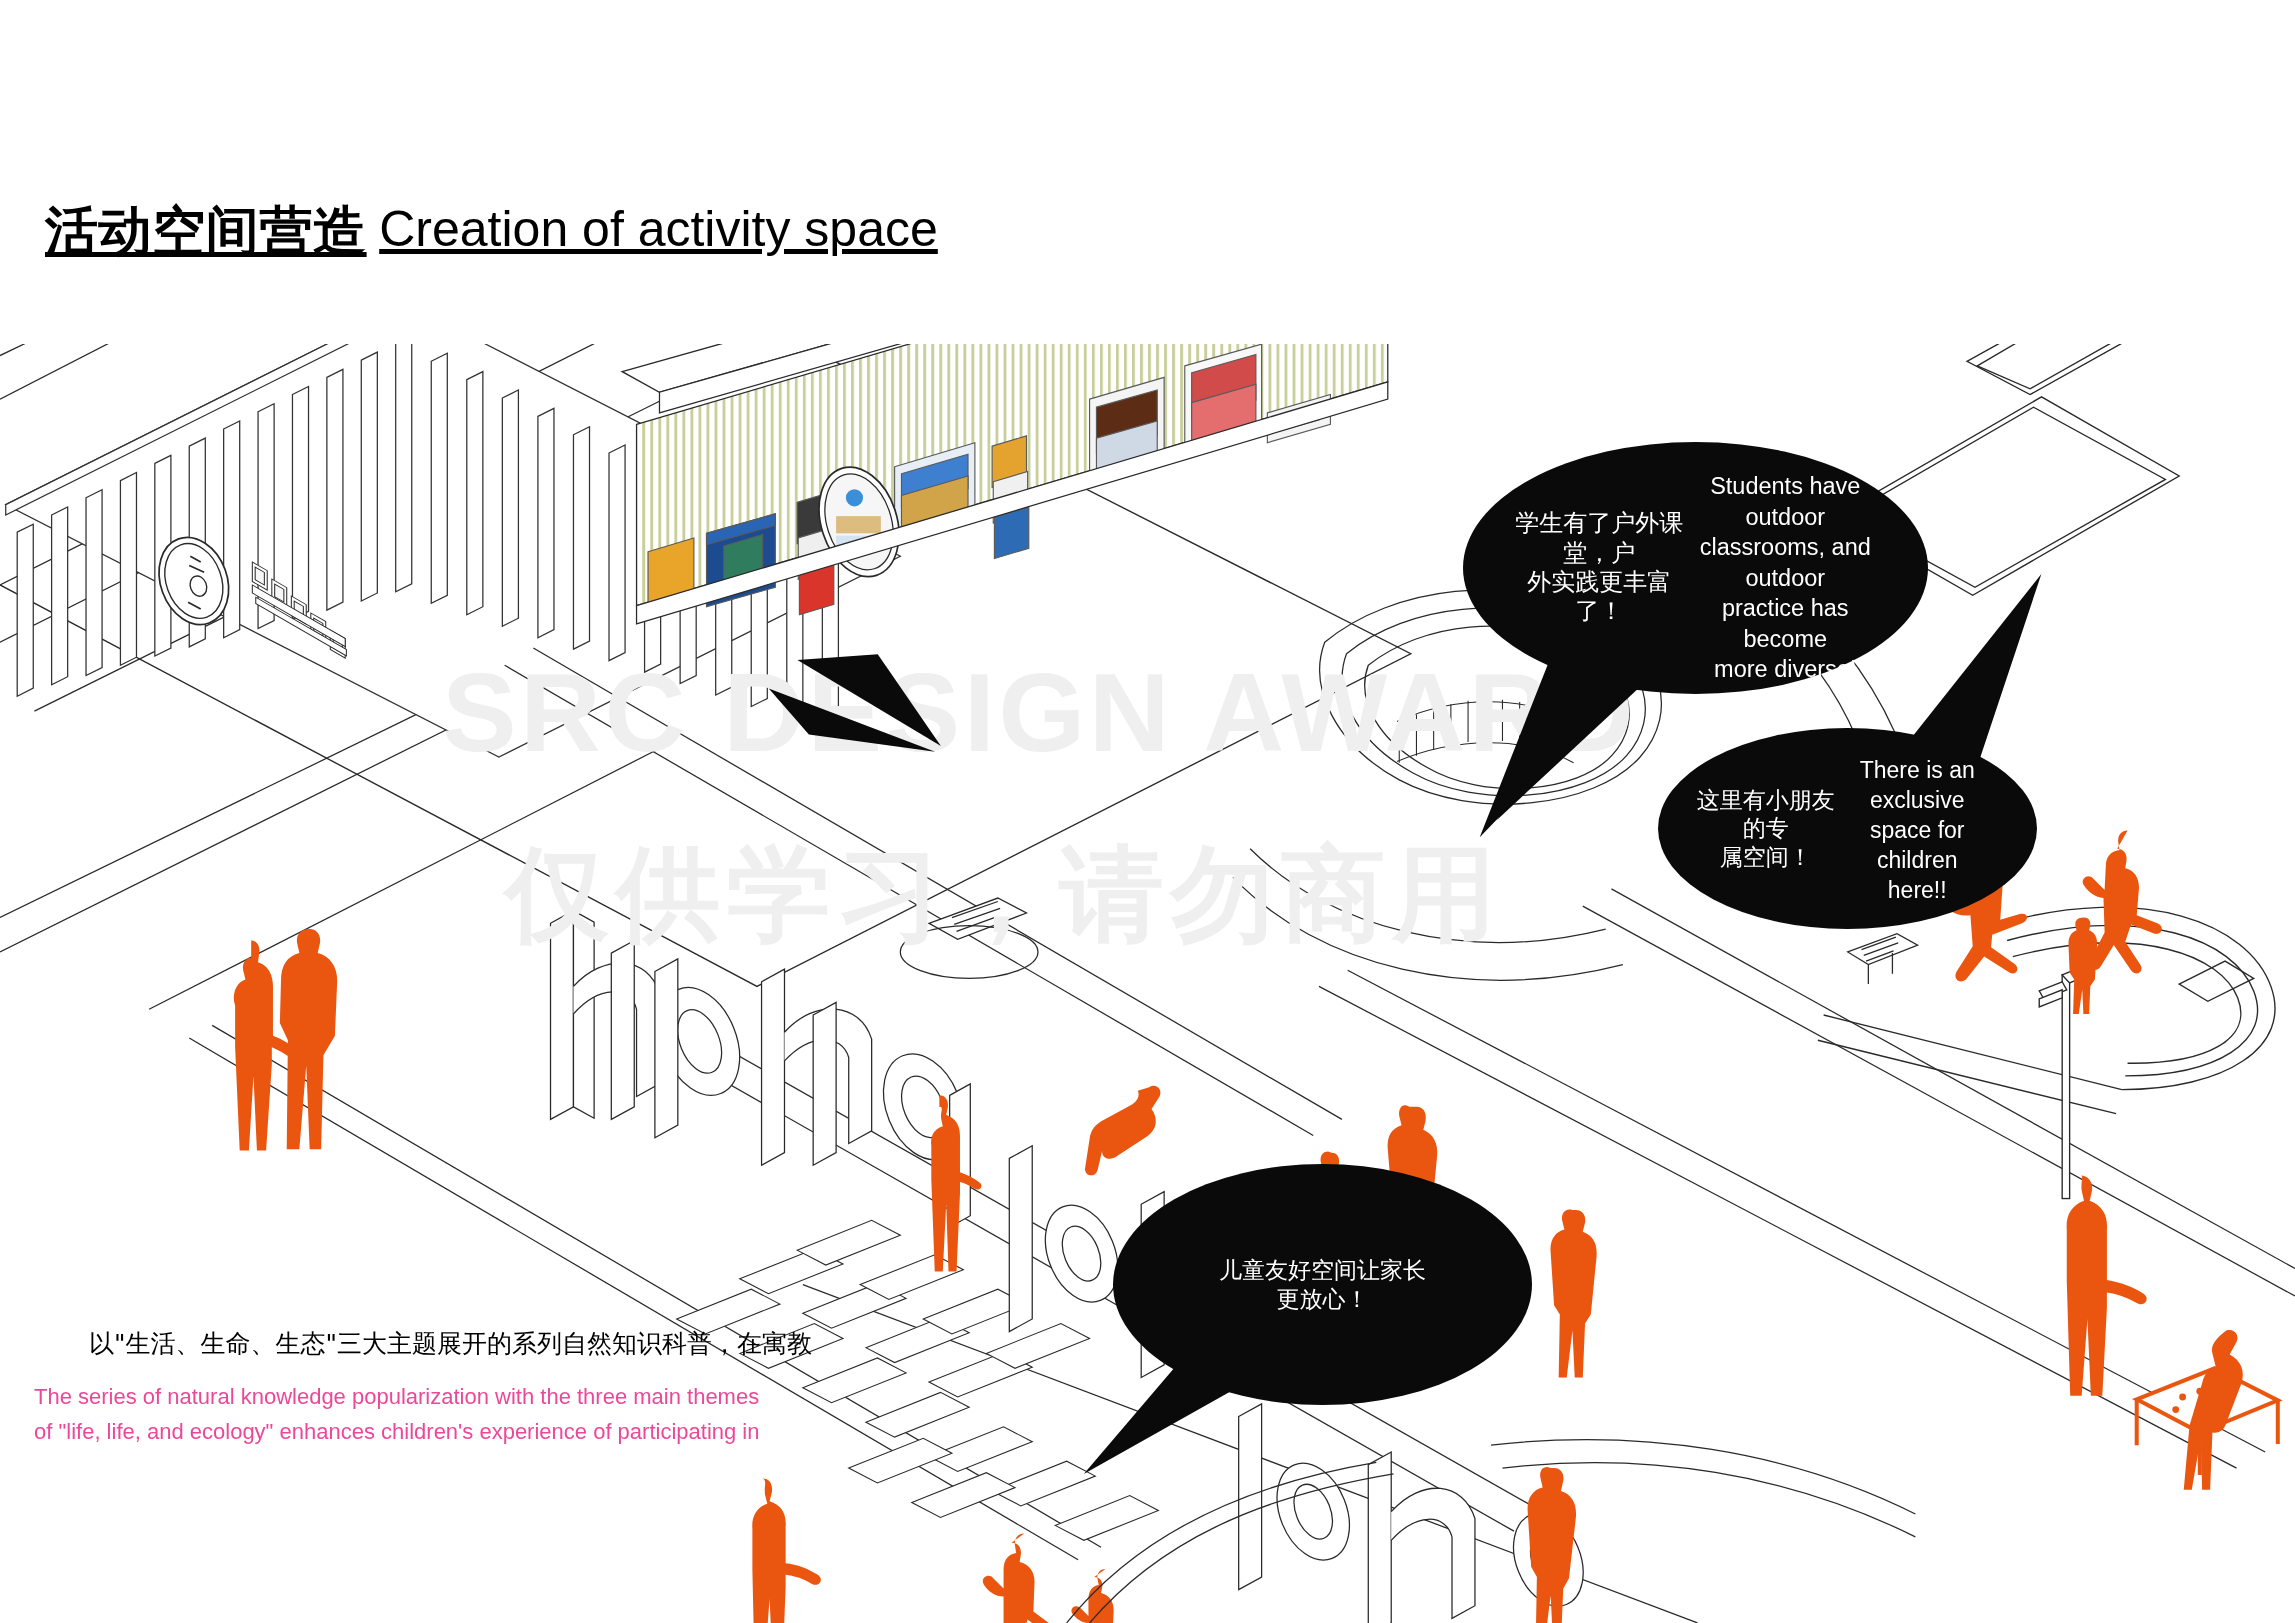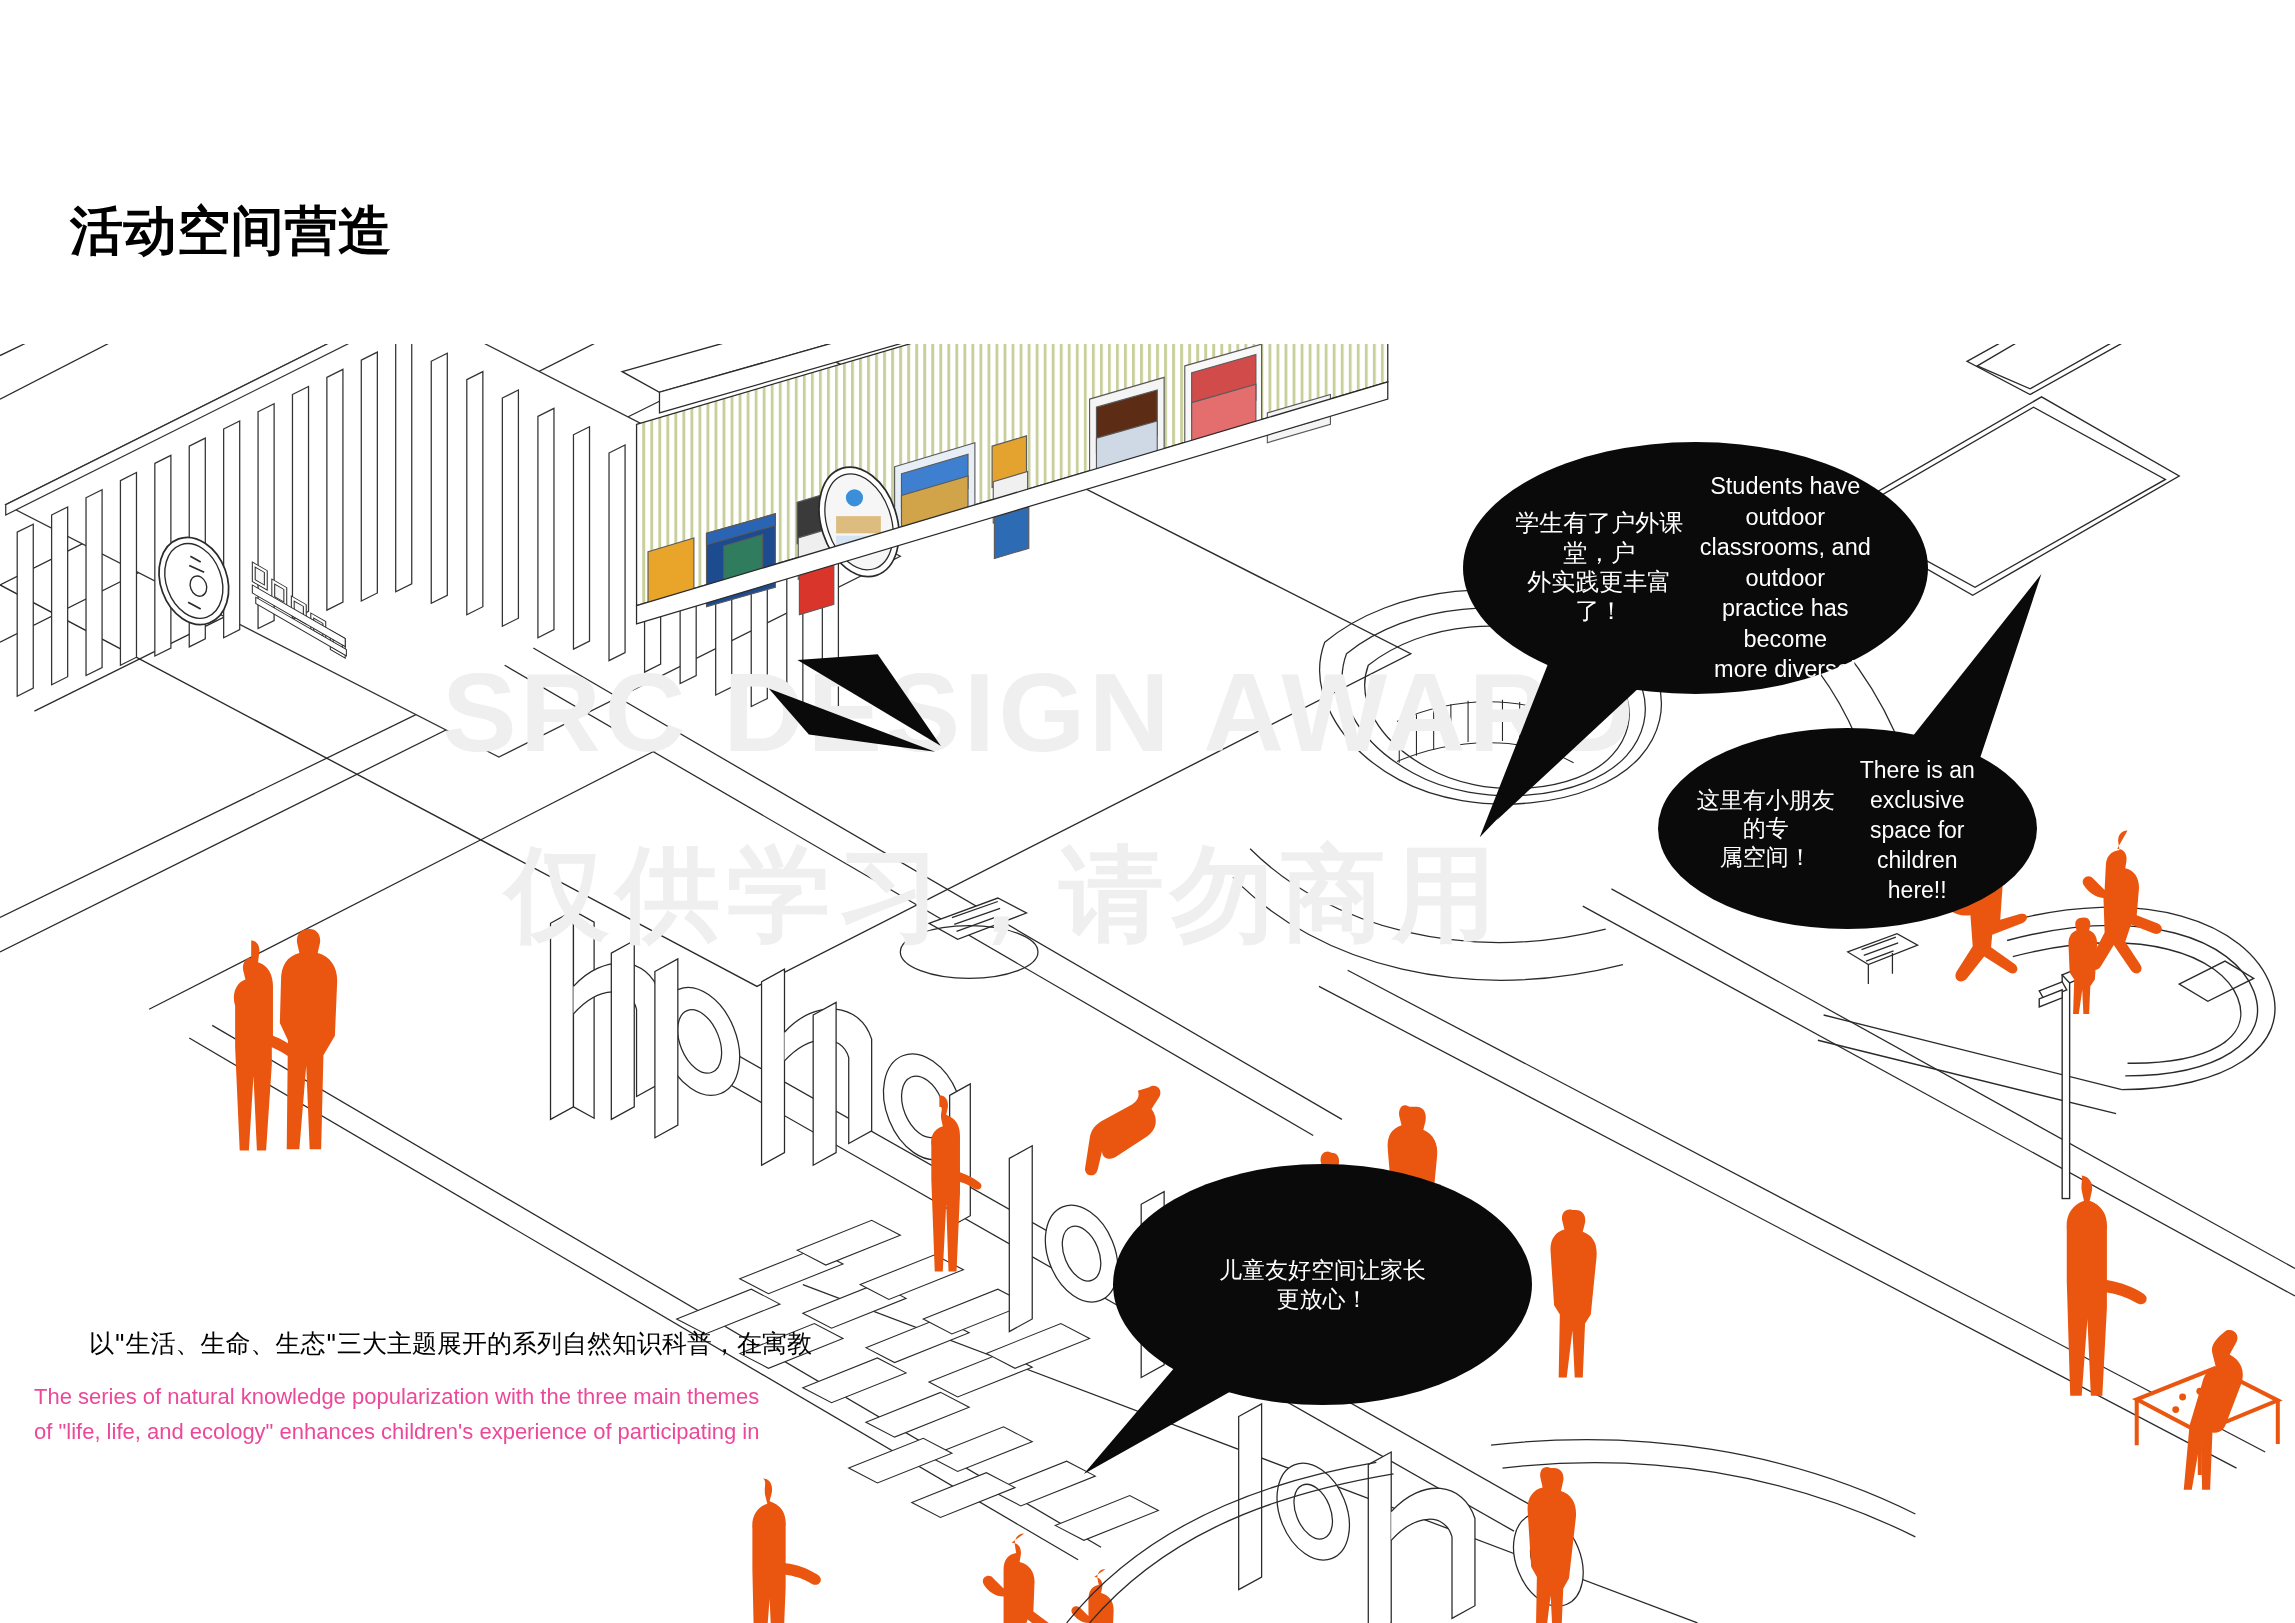--- a/index.html
+++ b/index.html
@@ -6,22 +6,22 @@
   html, body {
     width:2295px; height:1623px;
     background:#ffffff;
     font-family:"Liberation Sans", sans-serif;
     overflow:hidden;
   }
   #board { position:relative; width:2295px; height:1623px; background:#fff; }
 
   
   #title-row {
-    position:absolute; left:70px; top:204px;
-    display:flex; align-items:flex-start; white-space:nowrap;
+    position:absolute; left:45px; top:204px;
+    display:flex; align-items:flex-start; white-space:nowrap;text-decoration:underline;
   }
   #title-cn {
     font-family:"DejaVu Sans", sans-serif;
     font-size:53px; font-weight:700; color:#000;
     letter-spacing:0.6px; line-height:1;
   }
   #title-en {
     font-family:"Liberation Sans", sans-serif;
     font-size:50px; font-weight:400; color:#000;
     margin-left:12.6px; line-height:1;
@@ -107,20 +107,21 @@
   }
   #caption .en-block { margin-top:15px; }
 </style>
 </head>
 <body>
 
 <div id="board">
 
   <div id="title-row">
     <span id="title-cn">活动空间营造</span>
+    <span id="title-en">Creation of activity space</span>
   </div>
 
   <div id="scene">
     <svg width="2295" height="1279" viewBox="0 0 4002 2230">
       <defs>
         <g id="fin">
           <polygon points="0,0 26,-14 26,166 0,180" fill="#fff" stroke="#333" stroke-width="2.2"></polygon>
           <polygon points="0,0 26,-14 26,-14 0,0" fill="#fff" stroke="#333" stroke-width="2.2"></polygon>
         </g>
         <pattern id="postergrid" width="14" height="60" patternUnits="userSpaceOnUse">

